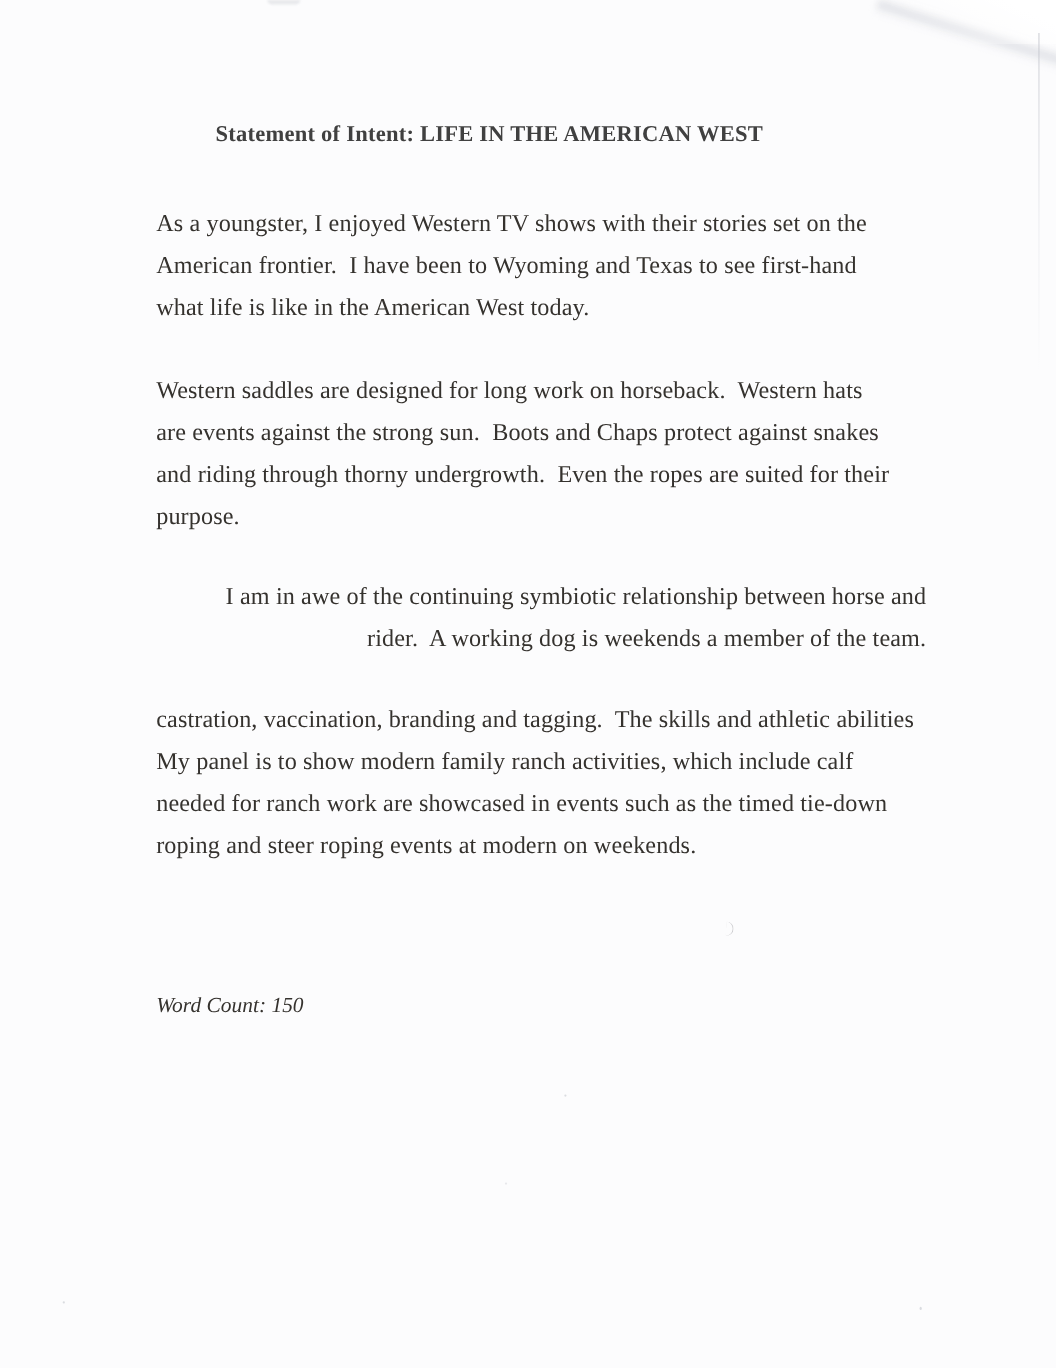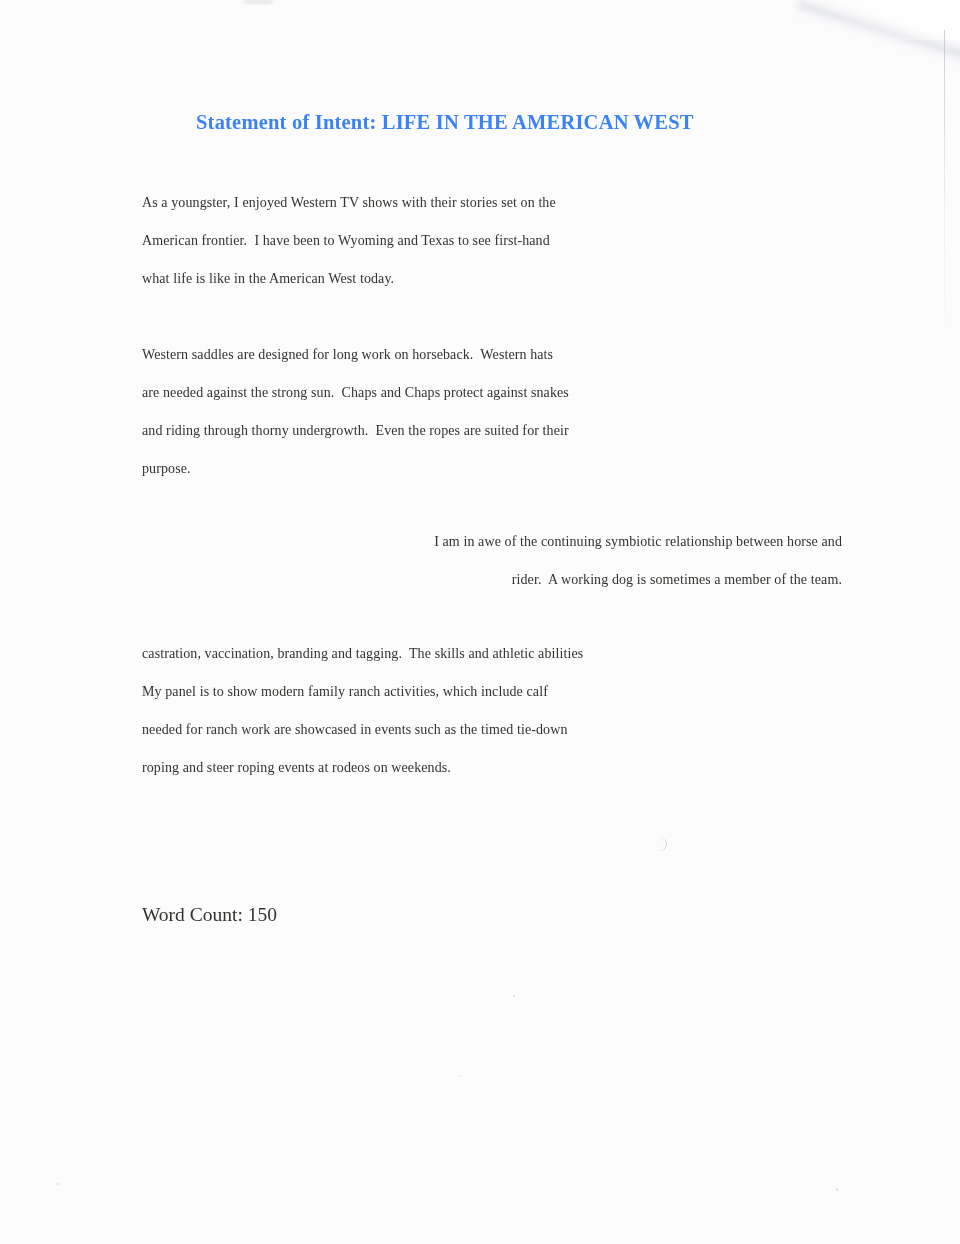--- a/index.html
+++ b/index.html
@@ -51,43 +51,44 @@
     filter: blur(1px);
   }
   .title {
     position: absolute;
     top: 111px;
     left: 196px;
     margin: 0;
     font-size: 20.5px;
     font-weight: bold;
     letter-spacing: 0.2px;
-    color: #3b82f6;
+    color: #404040;
     white-space: pre;
   }
   .para {
     position: absolute;
     left: 142px;
     width: 700px;
-    font-size: 14px;
+    font-size: 22px;
     line-height: 38px;
     letter-spacing: 0.1px;
   }
   .line { white-space: pre; }
   .p1 { top: 184px; }
   .p2 { top: 336px; }
   .p3 { top: 523px; text-align: right; }
   .p4 { top: 635px; }
   .wordcount {
     position: absolute;
     left: 142px;
     top: 896px;
     font-size: 19.5px;
     line-height: 38px;
     white-space: pre;
+    font-style: italic;
   }
   .speck {
     position: absolute;
     background: #d4d6da;
     border-radius: 50%;
     opacity: 0.85;
   }
   .speck-paren {
     position: absolute;
     left: 660px;
@@ -118,35 +119,35 @@
   <h1 class="title">Statement of Intent: LIFE IN THE AMERICAN WEST</h1>
 
   <div class="para p1">
     <div class="line">As a youngster, I enjoyed Western TV shows with their stories set on the</div>
     <div class="line">American frontier.  I have been to Wyoming and Texas to see first-hand</div>
     <div class="line">what life is like in the American West today.</div>
   </div>
 
   <div class="para p2">
     <div class="line">Western saddles are designed for long work on horseback.  Western hats</div>
-    <div class="line">are needed against the strong sun.  Chaps and Chaps protect against snakes</div>
+    <div class="line">are events against the strong sun.  Boots and Chaps protect against snakes</div>
     <div class="line">and riding through thorny undergrowth.  Even the ropes are suited for their</div>
     <div class="line">purpose.</div>
   </div>
 
   <div class="para p3">
     <div class="line">I am in awe of the continuing symbiotic relationship between horse and</div>
-    <div class="line">rider.  A working dog is sometimes a member of the team.</div>
+    <div class="line">rider.  A working dog is weekends a member of the team.</div>
   </div>
 
   <div class="para p4">
     <div class="line">castration, vaccination, branding and tagging.  The skills and athletic abilities</div>
     <div class="line">My panel is to show modern family ranch activities, which include calf</div>
     <div class="line">needed for ranch work are showcased in events such as the timed tie-down</div>
-    <div class="line">roping and steer roping events at rodeos on weekends.</div>
+    <div class="line">roping and steer roping events at modern on weekends.</div>
   </div>
 
   <div class="wordcount">Word Count: 150</div>
 
   <div class="speck-paren"></div>
   <div class="speck sp1"></div>
   <div class="speck sp2"></div>
   <div class="speck sp3"></div>
   <div class="speck sp4"></div>
 

